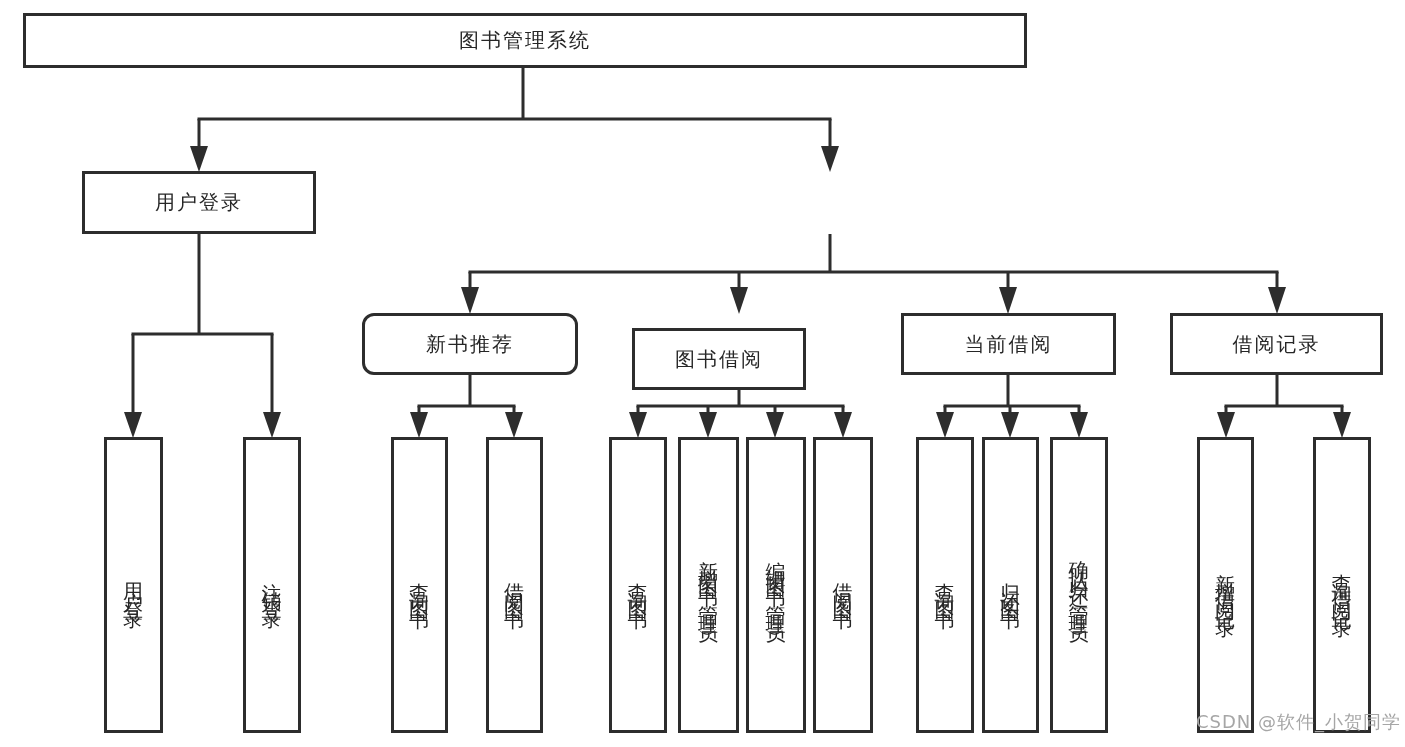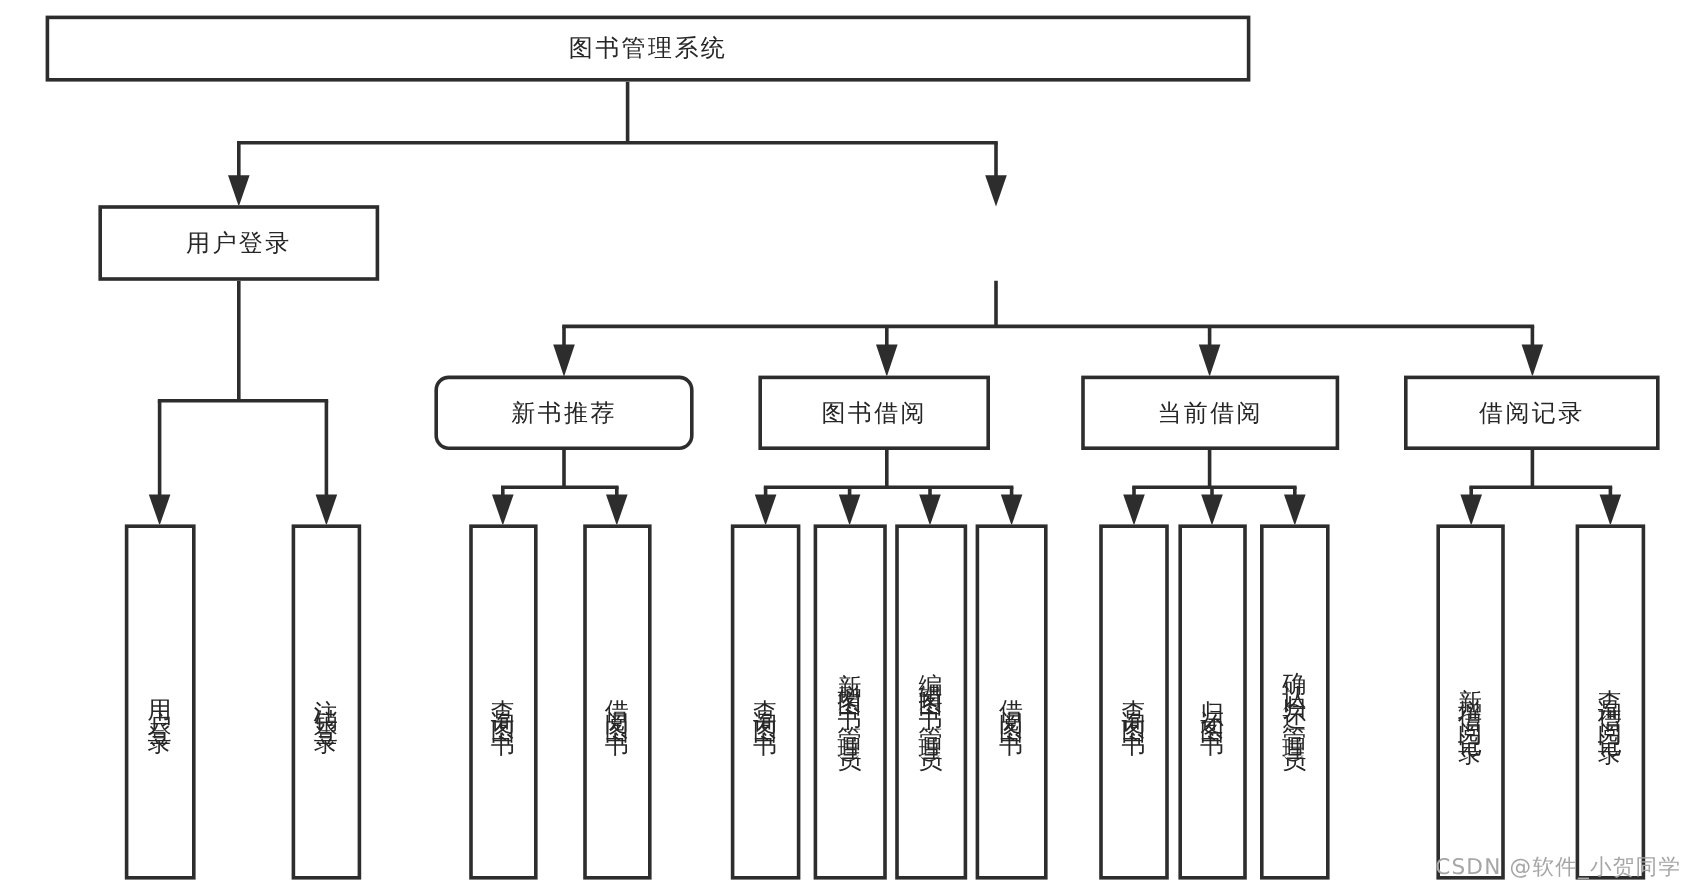--- a/index.html
+++ b/index.html
@@ -120,32 +120,32 @@
       <polygon points="766,412 784,412 775,438"></polygon>
       <polygon points="834,412 852,412 843,438"></polygon>
       <polygon points="936,412 954,412 945,438"></polygon>
       <polygon points="1001,412 1019,412 1010,438"></polygon>
       <polygon points="1070,412 1088,412 1079,438"></polygon>
       <polygon points="1217,412 1235,412 1226,438"></polygon>
       <polygon points="1333,412 1351,412 1342,438"></polygon>
     </g>
   </svg>
 
-  <div class="node hnode" style="left:38px; top:13px; width:1004px; height:55px;">
+  <div class="node hnode" style="left:23px; top:13px; width:1004px; height:55px;">
     <span>图书管理系统</span>
   </div>
 
   <div class="node hnode" style="left:82px; top:171px; width:234px; height:63px;">
     <span>用户登录</span>
   </div>
 
   <div class="node hnode" style="left:362px; top:313px; width:216px; height:62px;border-radius:12px;">
     <span>新书推荐</span>
   </div>
-  <div class="node hnode" style="left:632px; top:313px; width:193px; height:62px;text-align:right;">
+  <div class="node hnode" style="left:632px; top:328px; width:174px; height:62px;text-align:right;">
     <span>图书借阅</span>
   </div>
   <div class="node hnode" style="left:901px; top:313px; width:215px; height:62px;">
     <span>当前借阅</span>
   </div>
   <div class="node hnode" style="left:1170px; top:313px; width:213px; height:62px;">
     <span>借阅记录</span>
   </div>
 
   <div class="node vnode" style="left:104px; top:437px; width:59px; height:296px;">

